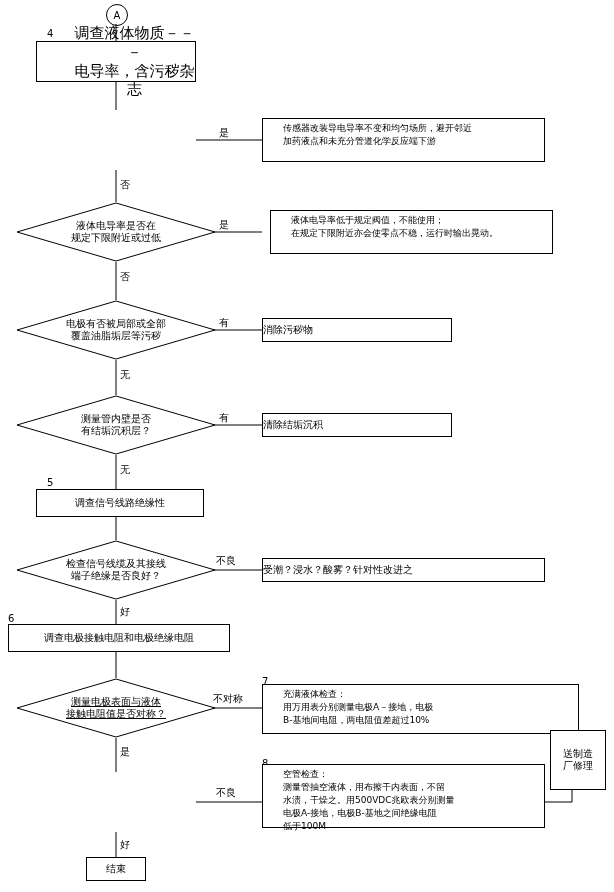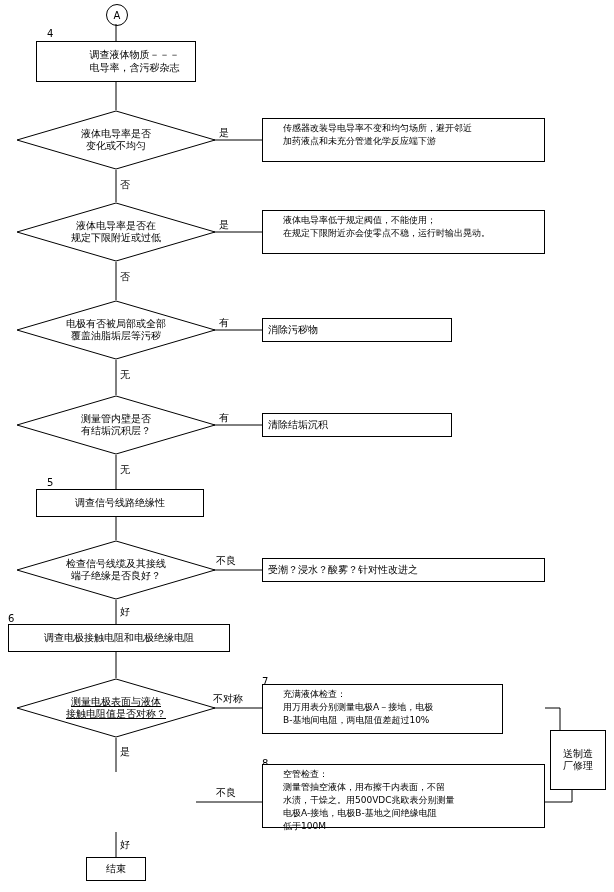--- a/index.html
+++ b/index.html
@@ -11,38 +11,38 @@
     position:relative;
     overflow:hidden;
   }
   #canvas{position:absolute;left:0;top:0;width:614px;height:892px;}
   .node{position:absolute;box-sizing:border-box;}
   .rect{
     border:1px solid #000;background:#fff;
     display:flex;align-items:center;justify-content:center;
     text-align:center;line-height:1.25;
   }
-  .rect.left{justify-content:flex-start;text-align:center;padding-left:5px;}
+  .rect.left{justify-content:flex-start;text-align:center;}
   .rect.topleft{align-items:flex-start;justify-content:flex-start;text-align:left;padding:3px 20px;}
   .diamond-wrap{position:absolute;}
   .diamond-shape{position:absolute;left:0;top:0;width:100%;height:100%;}
   .diamond-label{
     position:absolute;left:0;top:0;width:100%;height:100%;
     display:flex;align-items:center;justify-content:center;
     text-align:center;line-height:1.25;
   }
   .lbl{position:absolute;white-space:pre;}
   .circ{
     position:absolute;border:1px solid #000;border-radius:50%;
     display:flex;align-items:center;justify-content:center;
     background:#fff;
   }
   .num{position:absolute;font-size:10px;}
   svg.lines{position:absolute;left:0;top:0;width:614px;height:892px;pointer-events:none;}
-  .t11{font-size:10px;padding-left:37px;}
+  .t11{font-size:15px;padding-left:37px;}
   .t10{font-size:10px;}
   .t9{font-size:9px;}
 </style>
 </head>
 <body>
 
 <div id="canvas">
 
   <div class="circ" style="left:106px;top:4px;width:20px;height:20px;">
     <span class="t10">A</span>
@@ -101,46 +101,39 @@
       <line x1="572" y1="802" x2="572" y2="763"></line>
       <line x1="572" y1="763" x2="550" y2="763"></line>
     </g>
   </svg>
 
   <div class="node rect t11" style="left:36px;top:41px;width:160px;height:41px;">
     <span style="white-space:pre-line;">调查液体物质－－－
 电导率，含污秽杂志</span>
   </div>
 
-  <div class="diamond-wrap" style="left:16px;top:110px;width:200px;height:60px;">
-    <svg class="diamond-shape" viewBox="0 0 200 60" preserveAspectRatio="none">
-      <polygon points="100,1 199,30 100,59 1,30" fill="#fff" stroke="#000" stroke-width="1"></polygon>
-    </svg>
-    <div class="diamond-label t10" style="white-space:pre-line;">液体电导率是否
-变化或不均匀</div>
-  </div>
   <div class="lbl t10" style="left:219px;top:126px;">是</div>
   <div class="lbl t10" style="left:120px;top:178px;">否</div>
 
   <div class="node rect topleft t9" style="left:262px;top:118px;width:283px;height:44px;">
     <span style="white-space:pre-line;line-height:1.45;">传感器改装导电导率不变和均匀场所，避开邻近
 加药液点和未充分管道化学反应端下游</span>
   </div>
 
   <div class="diamond-wrap" style="left:16px;top:202px;width:200px;height:60px;">
     <svg class="diamond-shape" viewBox="0 0 200 60" preserveAspectRatio="none">
       <polygon points="100,1 199,30 100,59 1,30" fill="#fff" stroke="#000" stroke-width="1"></polygon>
     </svg>
     <div class="diamond-label t10" style="white-space:pre-line;">液体电导率是否在
 规定下限附近或过低</div>
   </div>
   <div class="lbl t10" style="left:219px;top:218px;">是</div>
   <div class="lbl t10" style="left:120px;top:270px;">否</div>
 
-  <div class="node rect topleft t9" style="left:262px;top:210px;width:283px;height:44px;">
+  <div class="node rect topleft t9" style="left:270px;top:210px;width:283px;height:44px;">
     <span style="white-space:pre-line;line-height:1.45;">液体电导率低于规定阀值，不能使用；
 在规定下限附近亦会使零点不稳，运行时输出晃动。</span>
   </div>
 
   <div class="diamond-wrap" style="left:16px;top:300px;width:200px;height:60px;">
     <svg class="diamond-shape" viewBox="0 0 200 60" preserveAspectRatio="none">
       <polygon points="100,1 199,30 100,59 1,30" fill="#fff" stroke="#000" stroke-width="1"></polygon>
     </svg>
     <div class="diamond-label t10" style="white-space:pre-line;">电极有否被局部或全部
 覆盖油脂垢层等污秽</div>
@@ -191,21 +184,21 @@
   <div class="diamond-wrap" style="left:16px;top:678px;width:200px;height:60px;">
     <svg class="diamond-shape" viewBox="0 0 200 60" preserveAspectRatio="none">
       <polygon points="100,1 199,30 100,59 1,30" fill="#fff" stroke="#000" stroke-width="1"></polygon>
     </svg>
     <div class="diamond-label t10" style="white-space:pre-line;text-decoration:underline;">测量电极表面与液体
 接触电阻值是否对称？</div>
   </div>
   <div class="lbl t10" style="left:213px;top:692px;">不对称</div>
   <div class="lbl t10" style="left:120px;top:745px;">是</div>
 
-  <div class="node rect topleft t9" style="left:262px;top:684px;width:241px;height:50px;">
+  <div class="node rect topleft t9" style="left:262px;top:684px;width:317px;height:50px;">
     <span style="white-space:pre-line;line-height:1.45;">充满液体检查：
 用万用表分别测量电极A－接地，电极
 B-基地间电阻，两电阻值差超过10%</span>
   </div>
 
   <div class="lbl t10" style="left:216px;top:786px;">不良</div>
   <div class="lbl t10" style="left:120px;top:838px;">好</div>
 
   <div class="node rect topleft t9" style="left:262px;top:764px;width:283px;height:64px;">
     <span style="white-space:pre-line;line-height:1.45;">空管检查：

